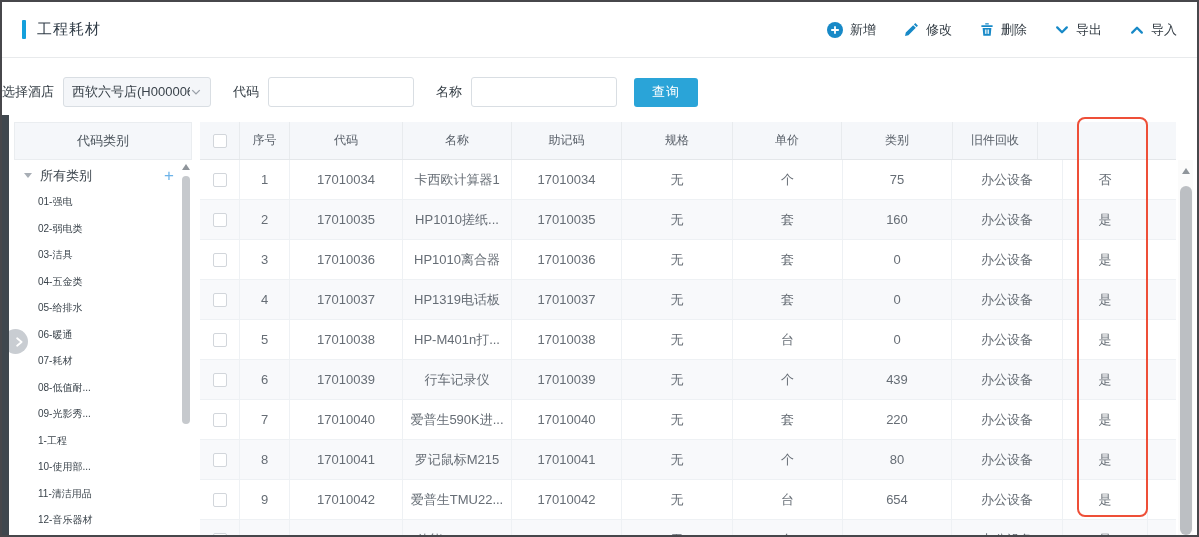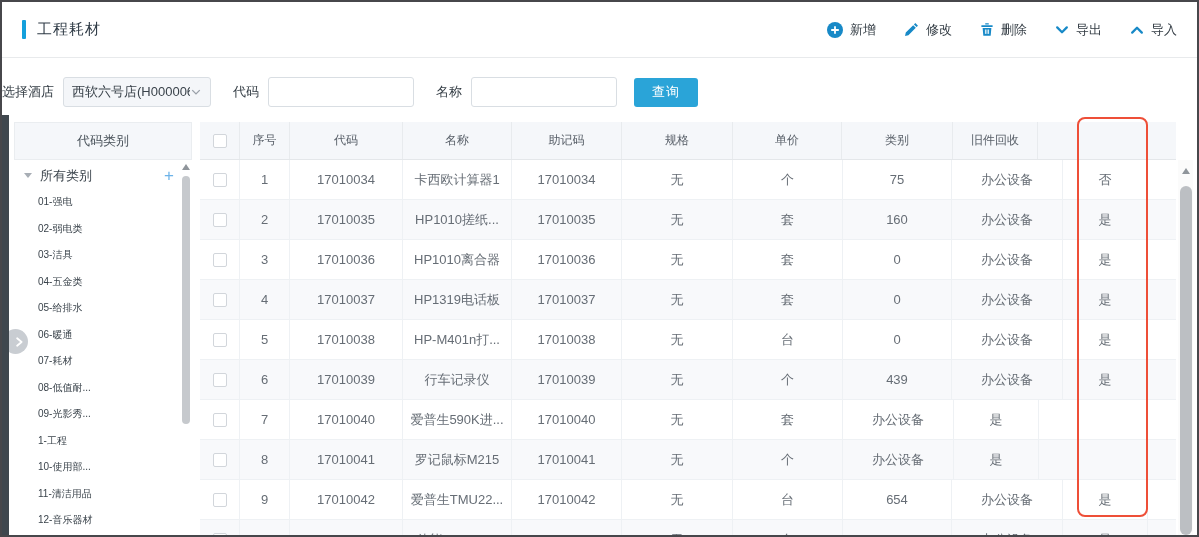--- a/index.html
+++ b/index.html
@@ -294,34 +294,36 @@
         <div class="trow">
           <div class="td" style="width: 40px;">
             <span class="cb"></span>
           </div>
           <div class="td" style="width: 50px;">7</div>
           <div class="td" style="width: 113px;">17010040</div>
           <div class="td" style="width: 109px;">爱普生590K进...</div>
           <div class="td" style="width: 110px;">17010040</div>
           <div class="td" style="width: 111px;">无</div>
           <div class="td" style="width: 110px;">套</div>
+          <div class="td" style="width: 109px;">220</div>
           <div class="td" style="width: 111px;">办公设备</div>
           <div class="td" style="width: 85px;">是</div>
           <div class="td" style="width: 28px;"></div>
         </div>
         <div class="trow alt">
           <div class="td" style="width: 40px;">
             <span class="cb"></span>
           </div>
           <div class="td" style="width: 50px;">8</div>
           <div class="td" style="width: 113px;">17010041</div>
           <div class="td" style="width: 109px;">罗记鼠标M215</div>
           <div class="td" style="width: 110px;">17010041</div>
           <div class="td" style="width: 111px;">无</div>
           <div class="td" style="width: 110px;">个</div>
+          <div class="td" style="width: 109px;">80</div>
           <div class="td" style="width: 111px;">办公设备</div>
           <div class="td" style="width: 85px;">是</div>
           <div class="td" style="width: 28px;"></div>
         </div>
         <div class="trow">
           <div class="td" style="width: 40px;">
             <span class="cb"></span>
           </div>
           <div class="td" style="width: 50px;">9</div>
           <div class="td" style="width: 113px;">17010042</div>

